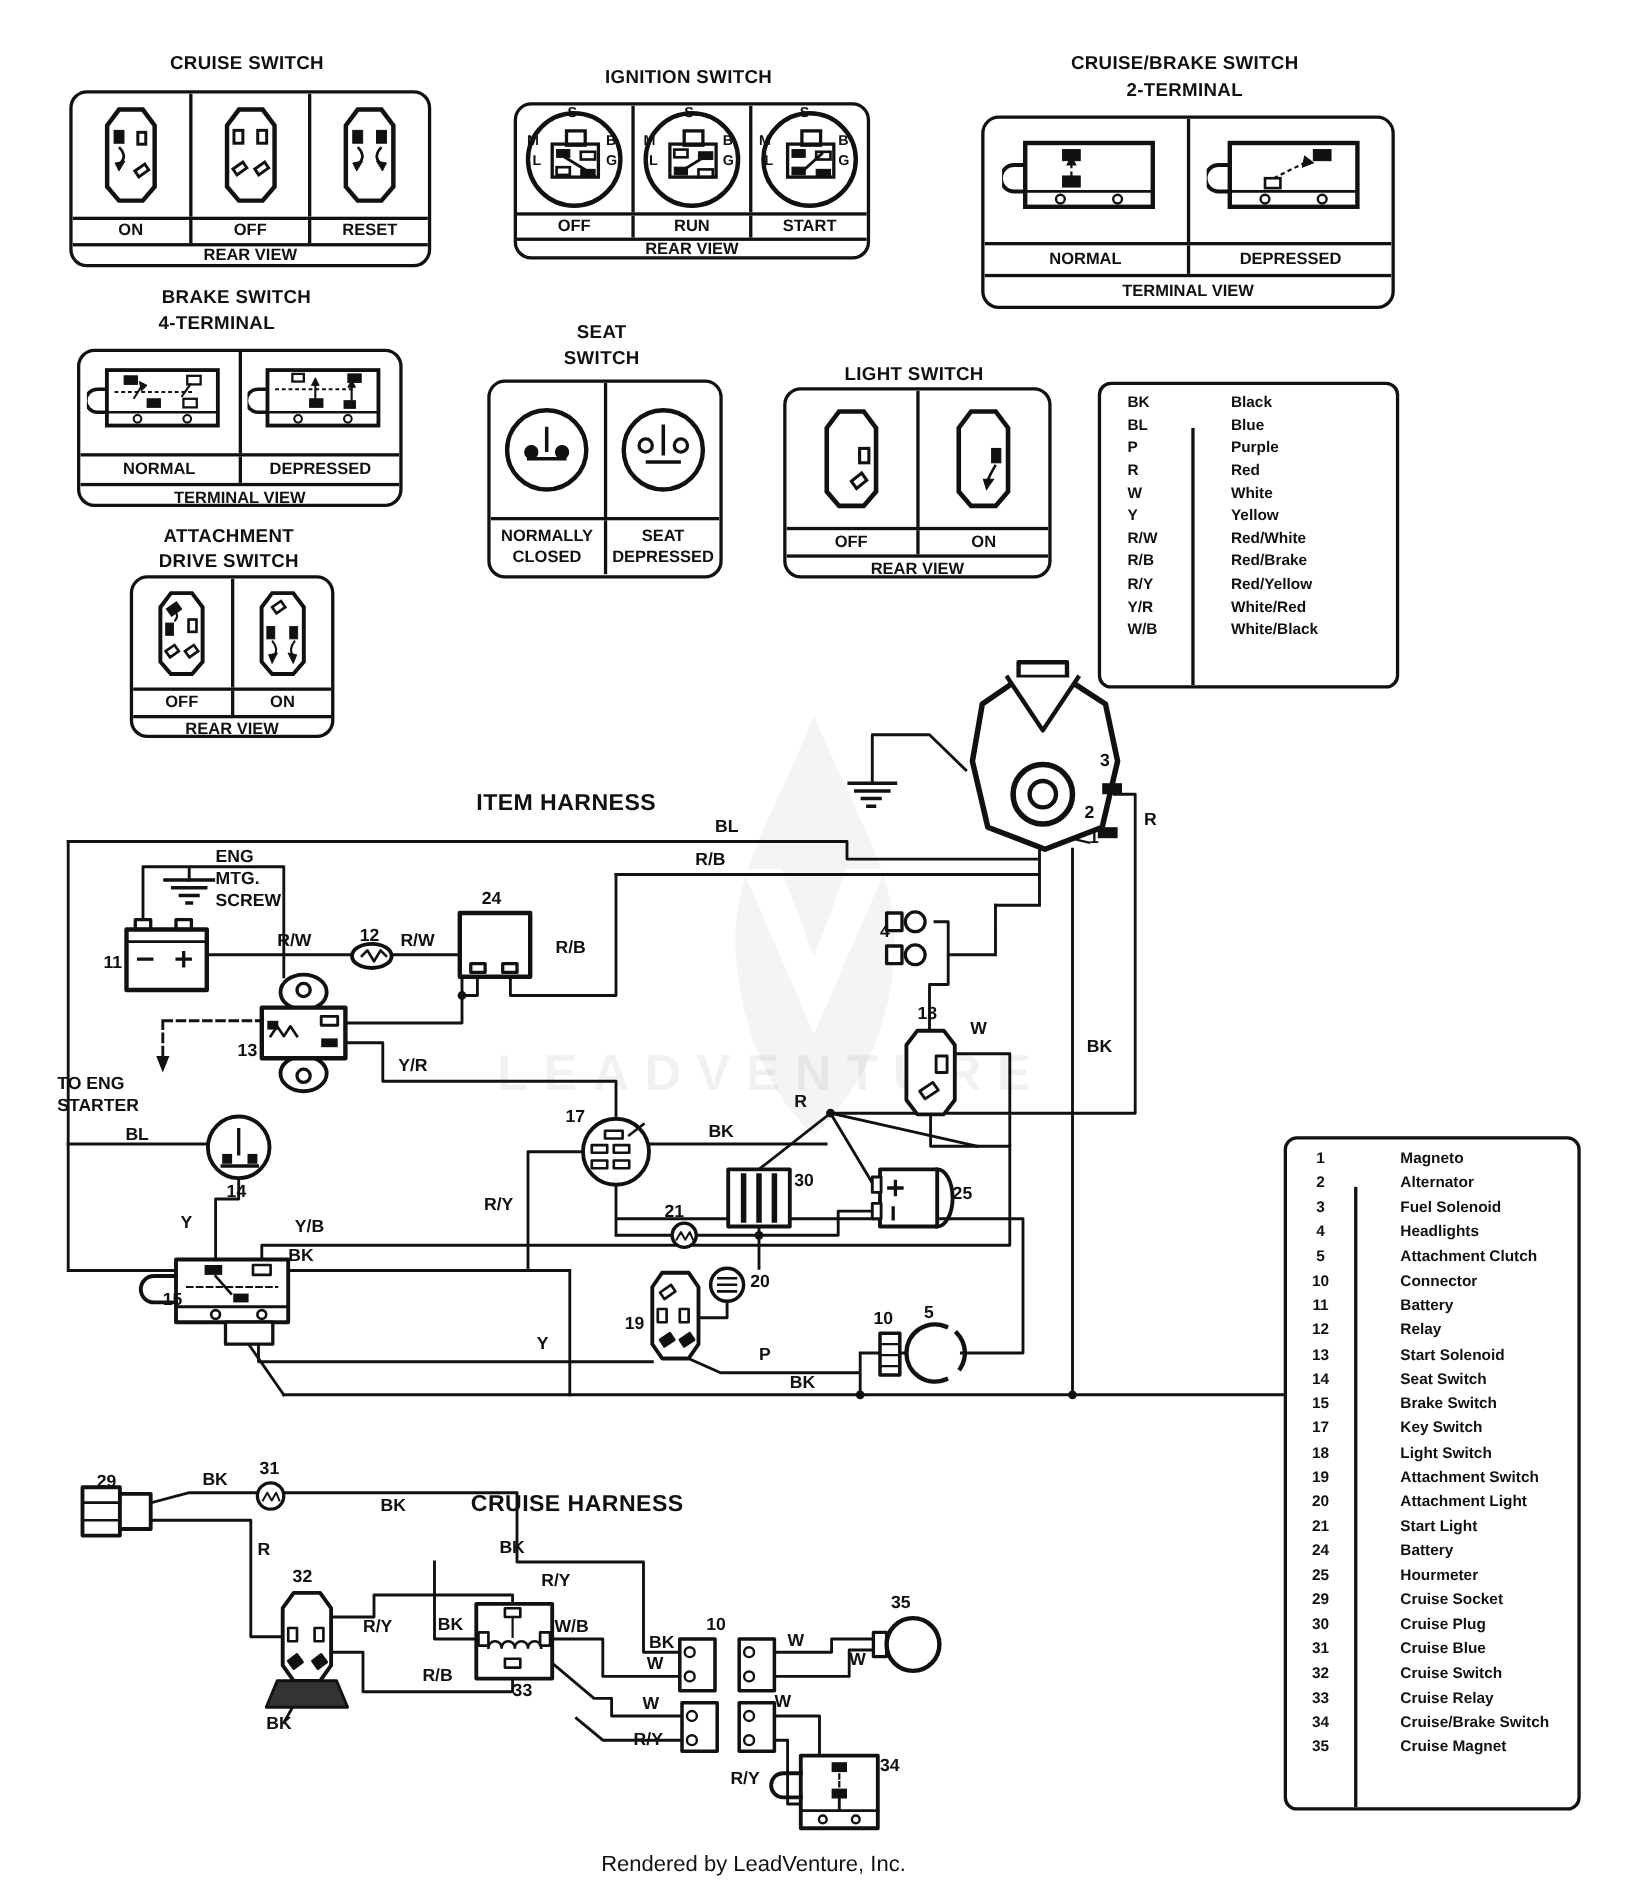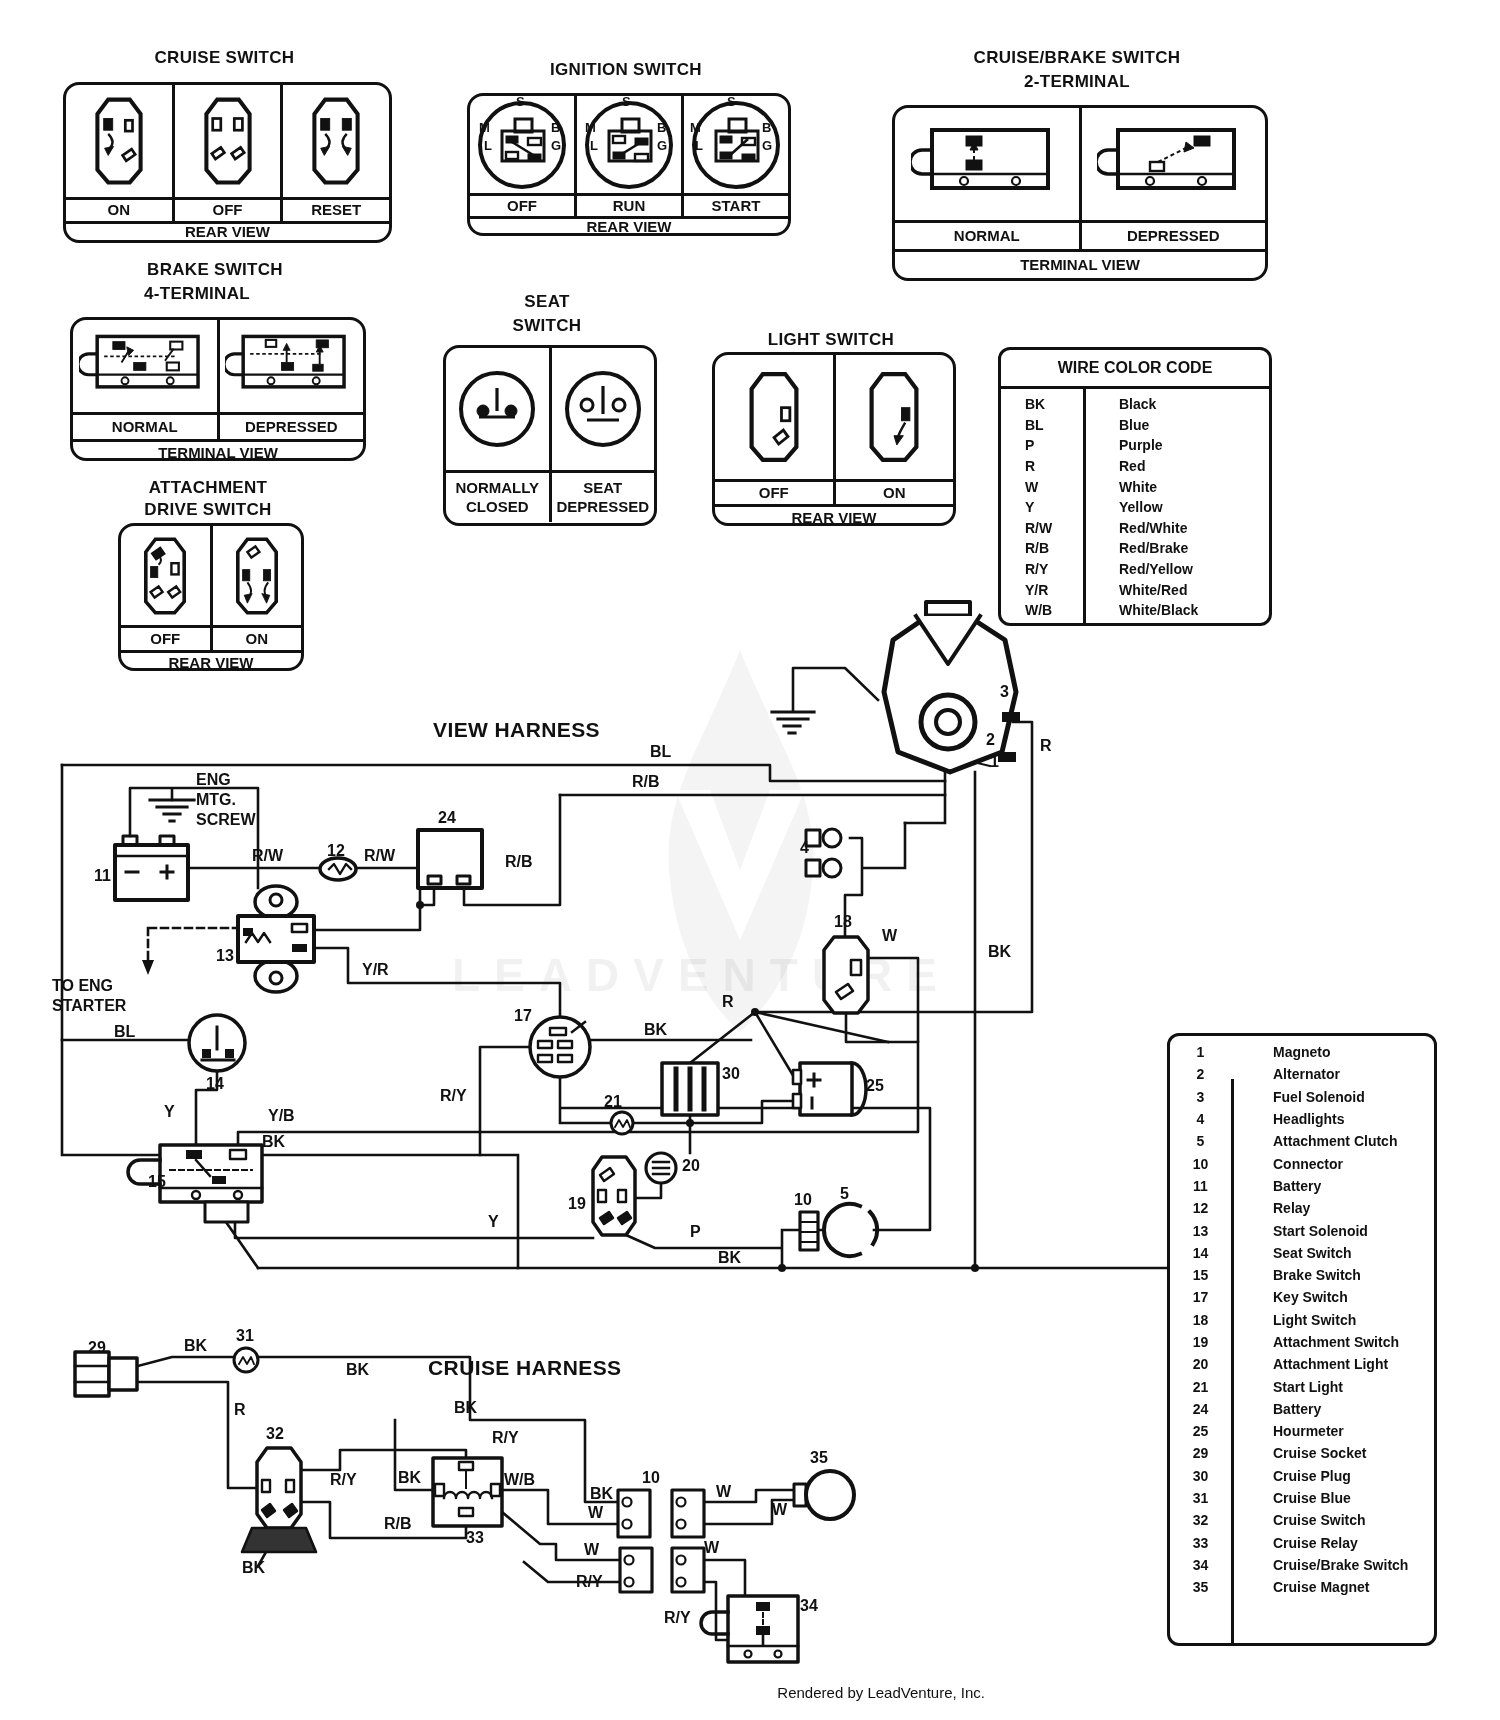--- a/index.html
+++ b/index.html
@@ -24,21 +24,21 @@
   .thead{border-bottom:3.5px solid #111;text-align:center;font-weight:bold;font-size:16px;
          display:flex;align-items:center;justify-content:center;}
   .tdiv{position:absolute;width:3px;background:#111;}
   .wrow{display:flex;align-items:center;height:20.6px;font-weight:bold;font-size:14px;}
   .irow{display:flex;align-items:center;height:22.3px;font-weight:bold;font-size:14px;}
   .wcode{width:82px;padding-left:24px;box-sizing:border-box;}
   .wname{padding-left:36px;}
   .inum{width:61px;text-align:center;}
   .iname{padding-left:42px;}
   .hl{position:absolute;z-index:4;font-weight:bold;font-size:16px;white-space:pre;line-height:1.25;}
-  .footer{position:absolute;z-index:3;font-size:15px;text-align:right;}
+  .footer{position:absolute;z-index:3;font-size:20px;text-align:center;}
 </style>
 </head>
 <body>
 
 <div id="canvas">
 
   <svg class="abs wm" style="left:600px;top:640px;z-index:1" width="280" height="400" viewBox="0 0 280 400">
     <path d="M140 10 C100 110 60 160 70 240 C78 320 115 370 140 392 C165 370 204 320 212 240 C222 160 180 110 140 10 Z" fill="rgba(0,0,0,0.045)"></path>
     <path d="M75 150 L140 300 L205 150 L170 150 L140 230 L110 150 Z" fill="#ffffff"></path>
   </svg>
@@ -552,21 +552,20 @@
       </div>
     </div>
     <div class="prow" style="height:22px">
       <div class="pcell">OFF</div>
       <div class="pcell">ON</div>
     </div>
     <div class="vrow" style="height:18px">REAR VIEW</div>
   </div>
 
   <div class="tbl" style="left:998px;top:347px;width:268px;height:273px">
-    <div class="thead" style="height:36px">WIRE COLOR CODE</div>
     <div class="tdiv" style="left:82px;top:39px;height:234px"></div>
     <div style="padding-top:5px">
         <div class="wrow">
           <div class="wcode">BK</div>
           <div class="wname">Black</div>
         </div>
         <div class="wrow">
           <div class="wcode">BL</div>
           <div class="wname">Blue</div>
         </div>
@@ -708,21 +707,21 @@
           <div class="inum">34</div>
           <div class="iname">Cruise/Brake Switch</div>
         </div>
         <div class="irow">
           <div class="inum">35</div>
           <div class="iname">Cruise Magnet</div>
         </div>
       </div>
   </div>
 
-  <div class="htitle" style="left:433px;top:718px">VIEW HARNESS</div>
+  <div class="htitle" style="left:433px;top:718px">ITEM HARNESS</div>
   <div class="htitle" style="left:428px;top:1356px">CRUISE HARNESS</div>
 
   <div>
       <div class="hl" style="left: 196px; top: 770px;">ENG
 MTG.
 SCREW</div>
       <div class="hl" style="left: 52px; top: 976px;">TO ENG
 STARTER</div>
       <div class="hl" style="left: 94px; top: 866px;">11</div>
       <div class="hl" style="left: 252px; top: 846px;">R/W</div>

